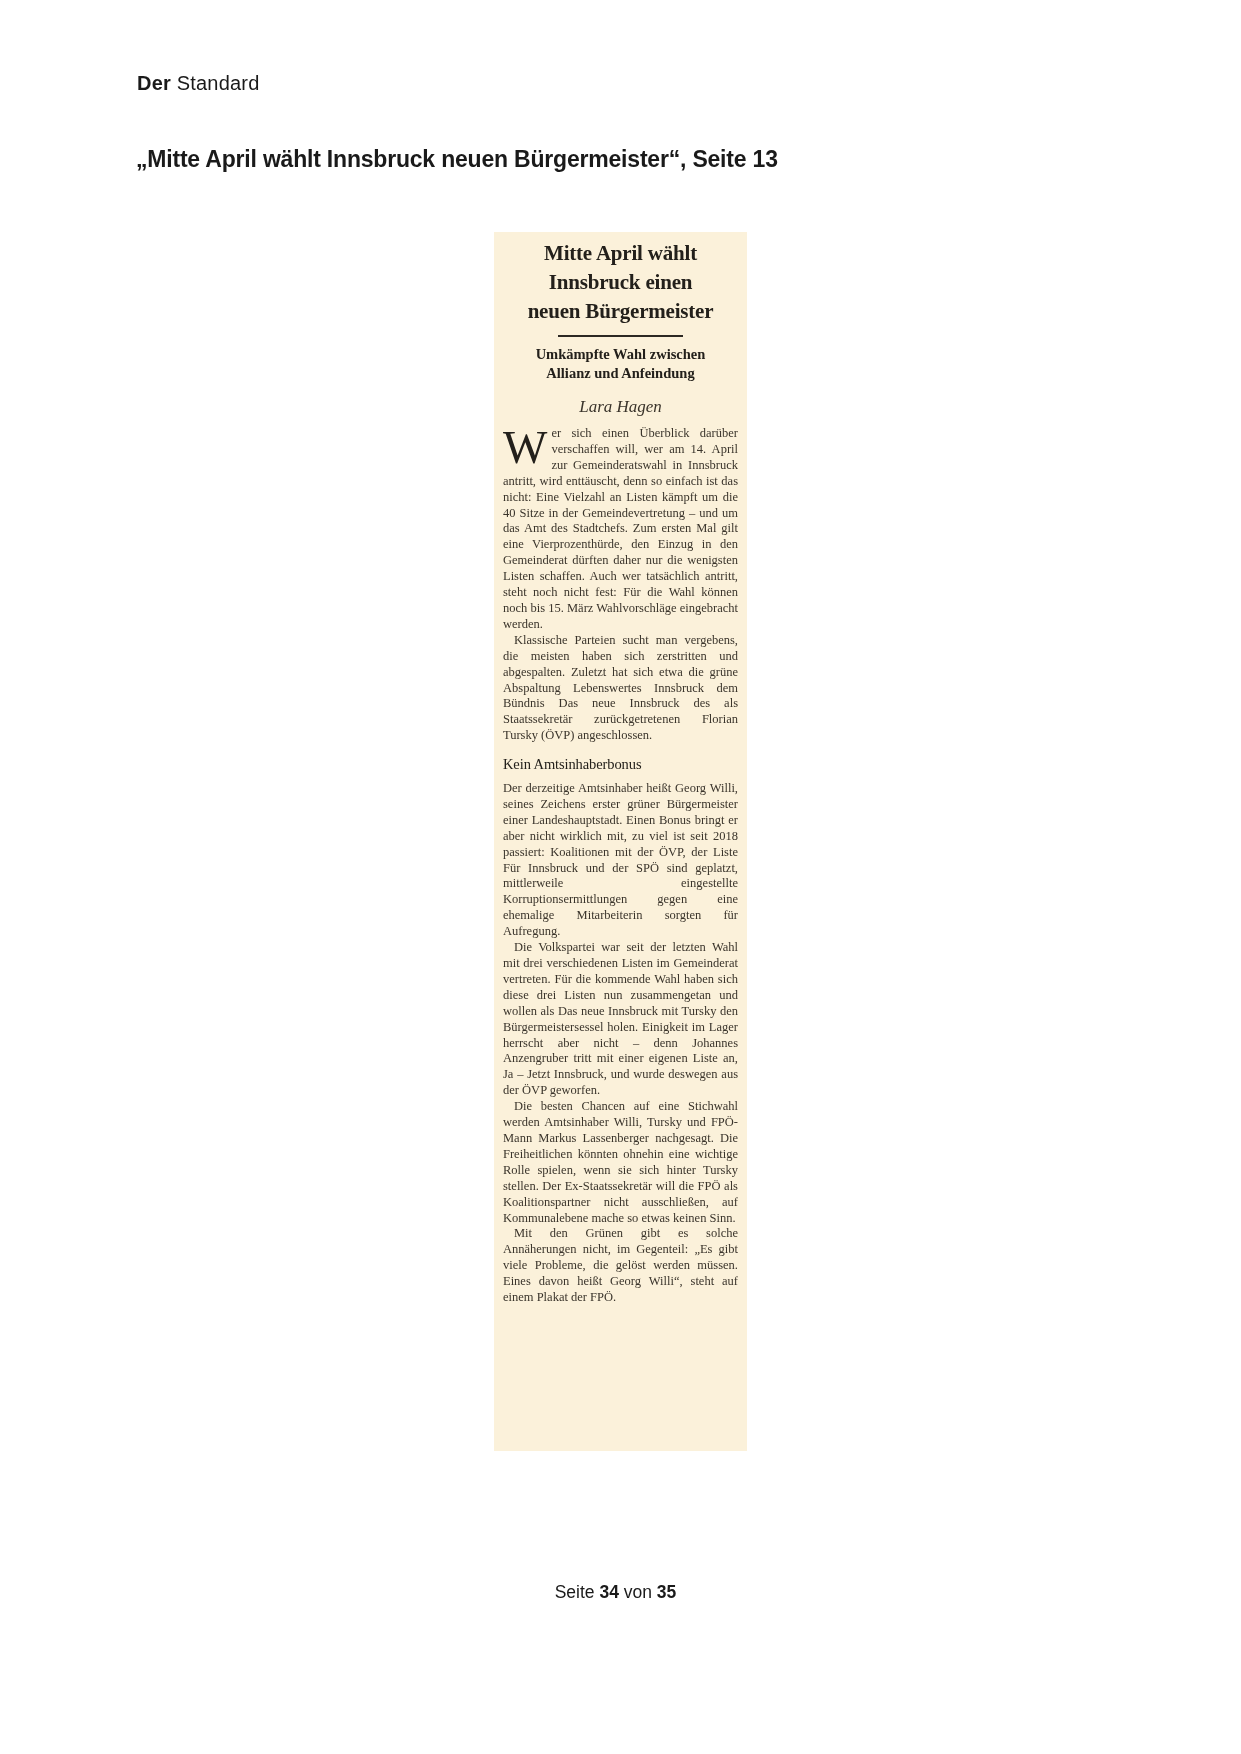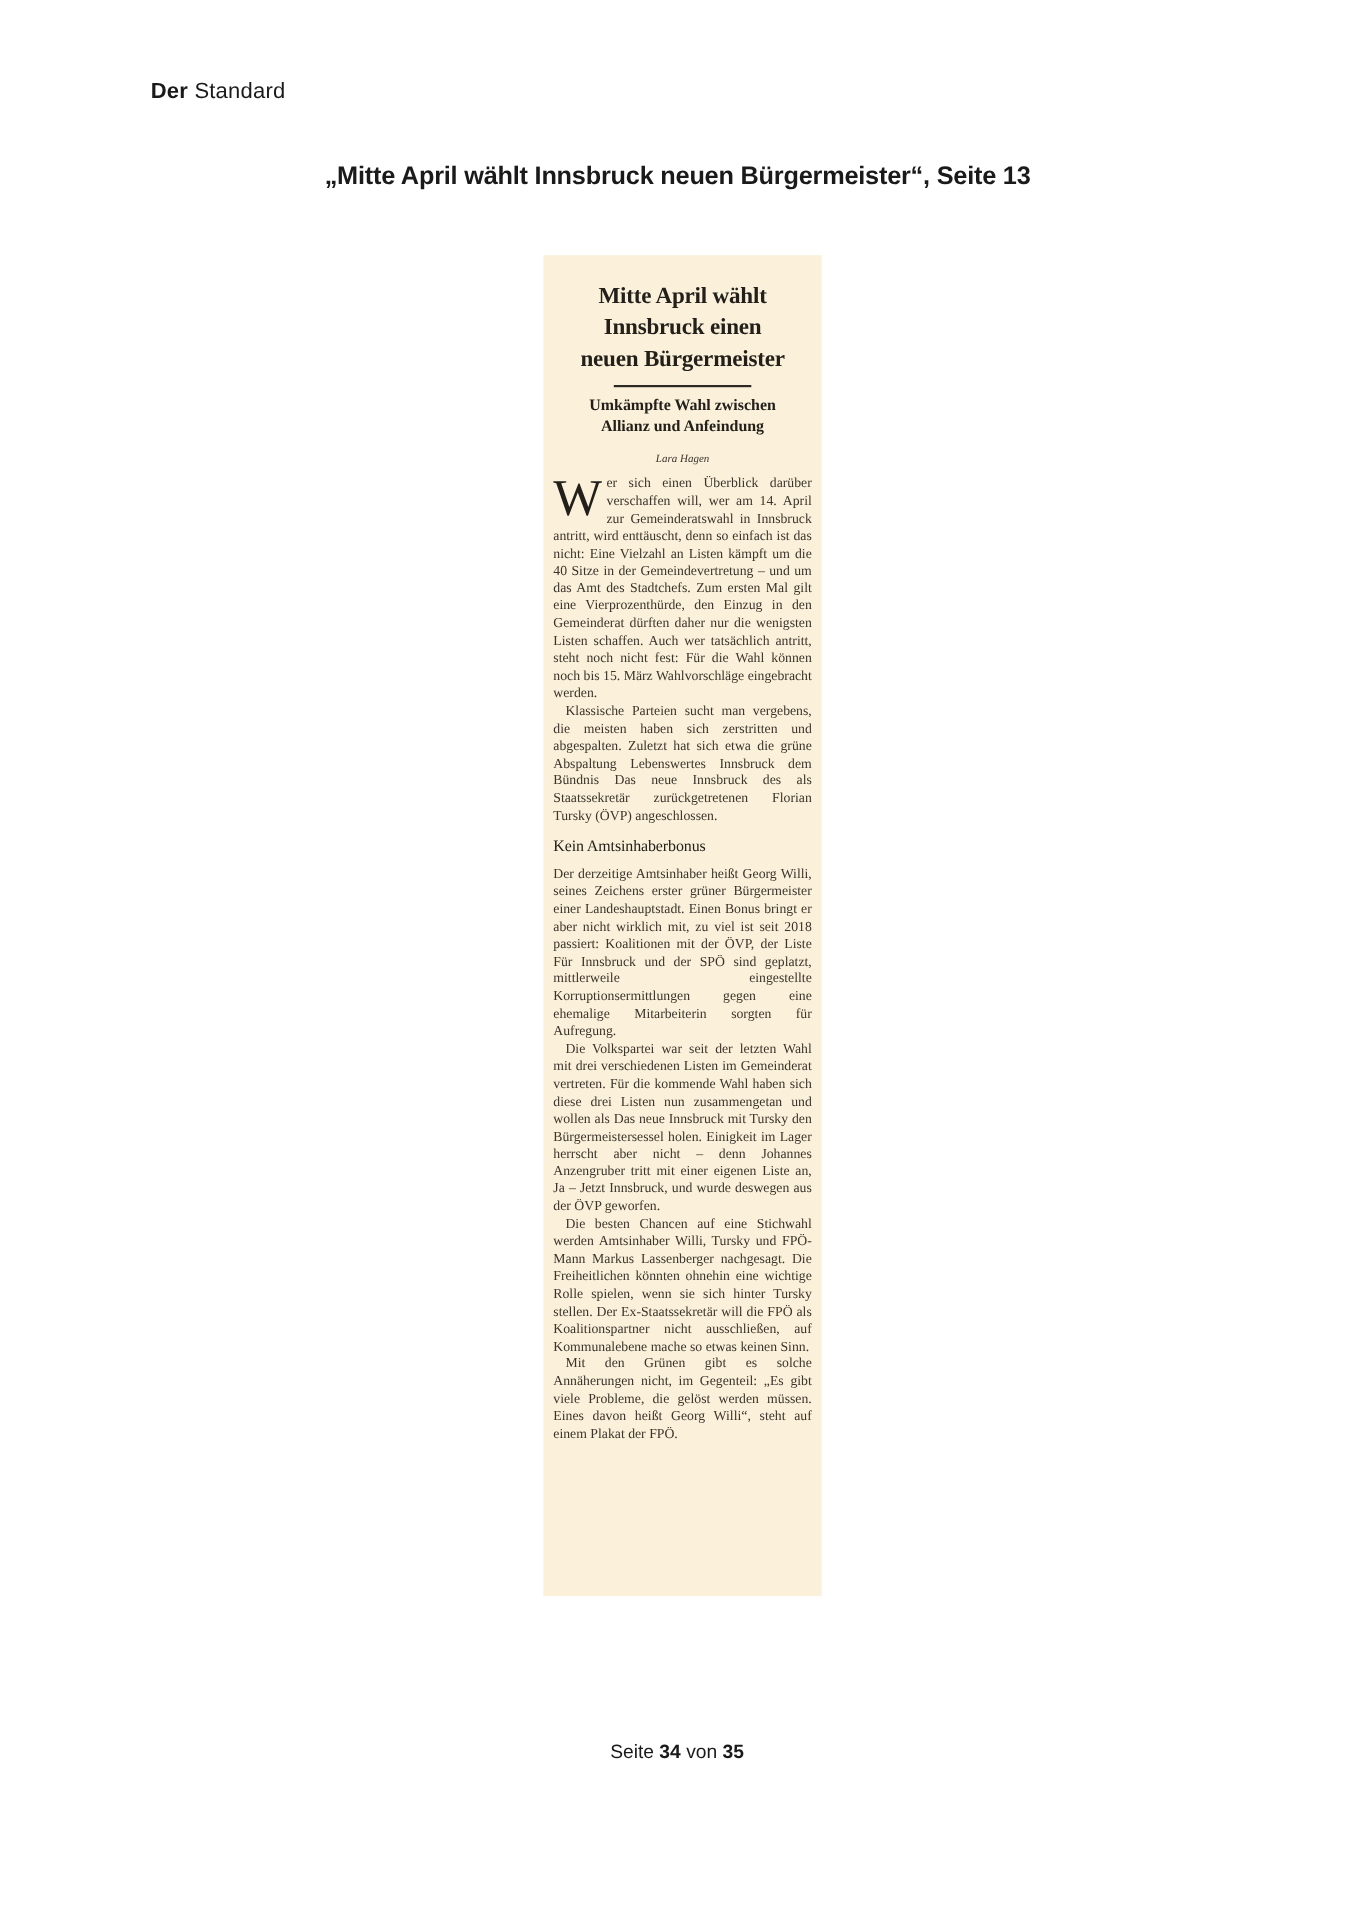--- a/index.html
+++ b/index.html
@@ -32,33 +32,32 @@
   .masthead .bold { font-weight: bold; }
   .headline {
     position: absolute;
     left: 136px;
     top: 146px;
     width: 960px;
     font-size: 23px;
     font-weight: bold;
     letter-spacing: -0.2px;
     color: var(--text-black);
-    text-align: center;
   }
   .clipping {
     position: absolute;
     left: 494px;
     top: 232px;
     width: 253px;
     height: 1219px;
     background: var(--clip-bg);
     overflow: hidden;
     font-family: "Liberation Serif", serif;
     color: var(--clip-body-ink);
-    padding: 20px 9px 10px 9px;
+    padding: 5px 9px 10px 9px;
   }
   .clip-title {
     text-align: center;
     font-weight: bold;
     font-size: 21px;
     line-height: 29px;
     color: var(--clip-title-ink);
     letter-spacing: -0.2px;
     margin-top: 2px;
   }
@@ -72,21 +71,21 @@
     text-align: center;
     font-weight: bold;
     font-size: 14.5px;
     line-height: 19px;
     color: var(--clip-title-ink);
     font-family: Liberation Serif, serif;
   }
   .clip-author {
     text-align: center;
     font-style: italic;
-    font-size: 10px;
+    font-size: 17px;
     color: var(--clip-body-ink);
     margin-top: 14px;
     margin-bottom: 9px;
   }
   .clip-body {
     font-size: 12.5px;
     line-height: 15.9px;
     text-align: justify;
     color: var(--clip-body-ink);
   }

